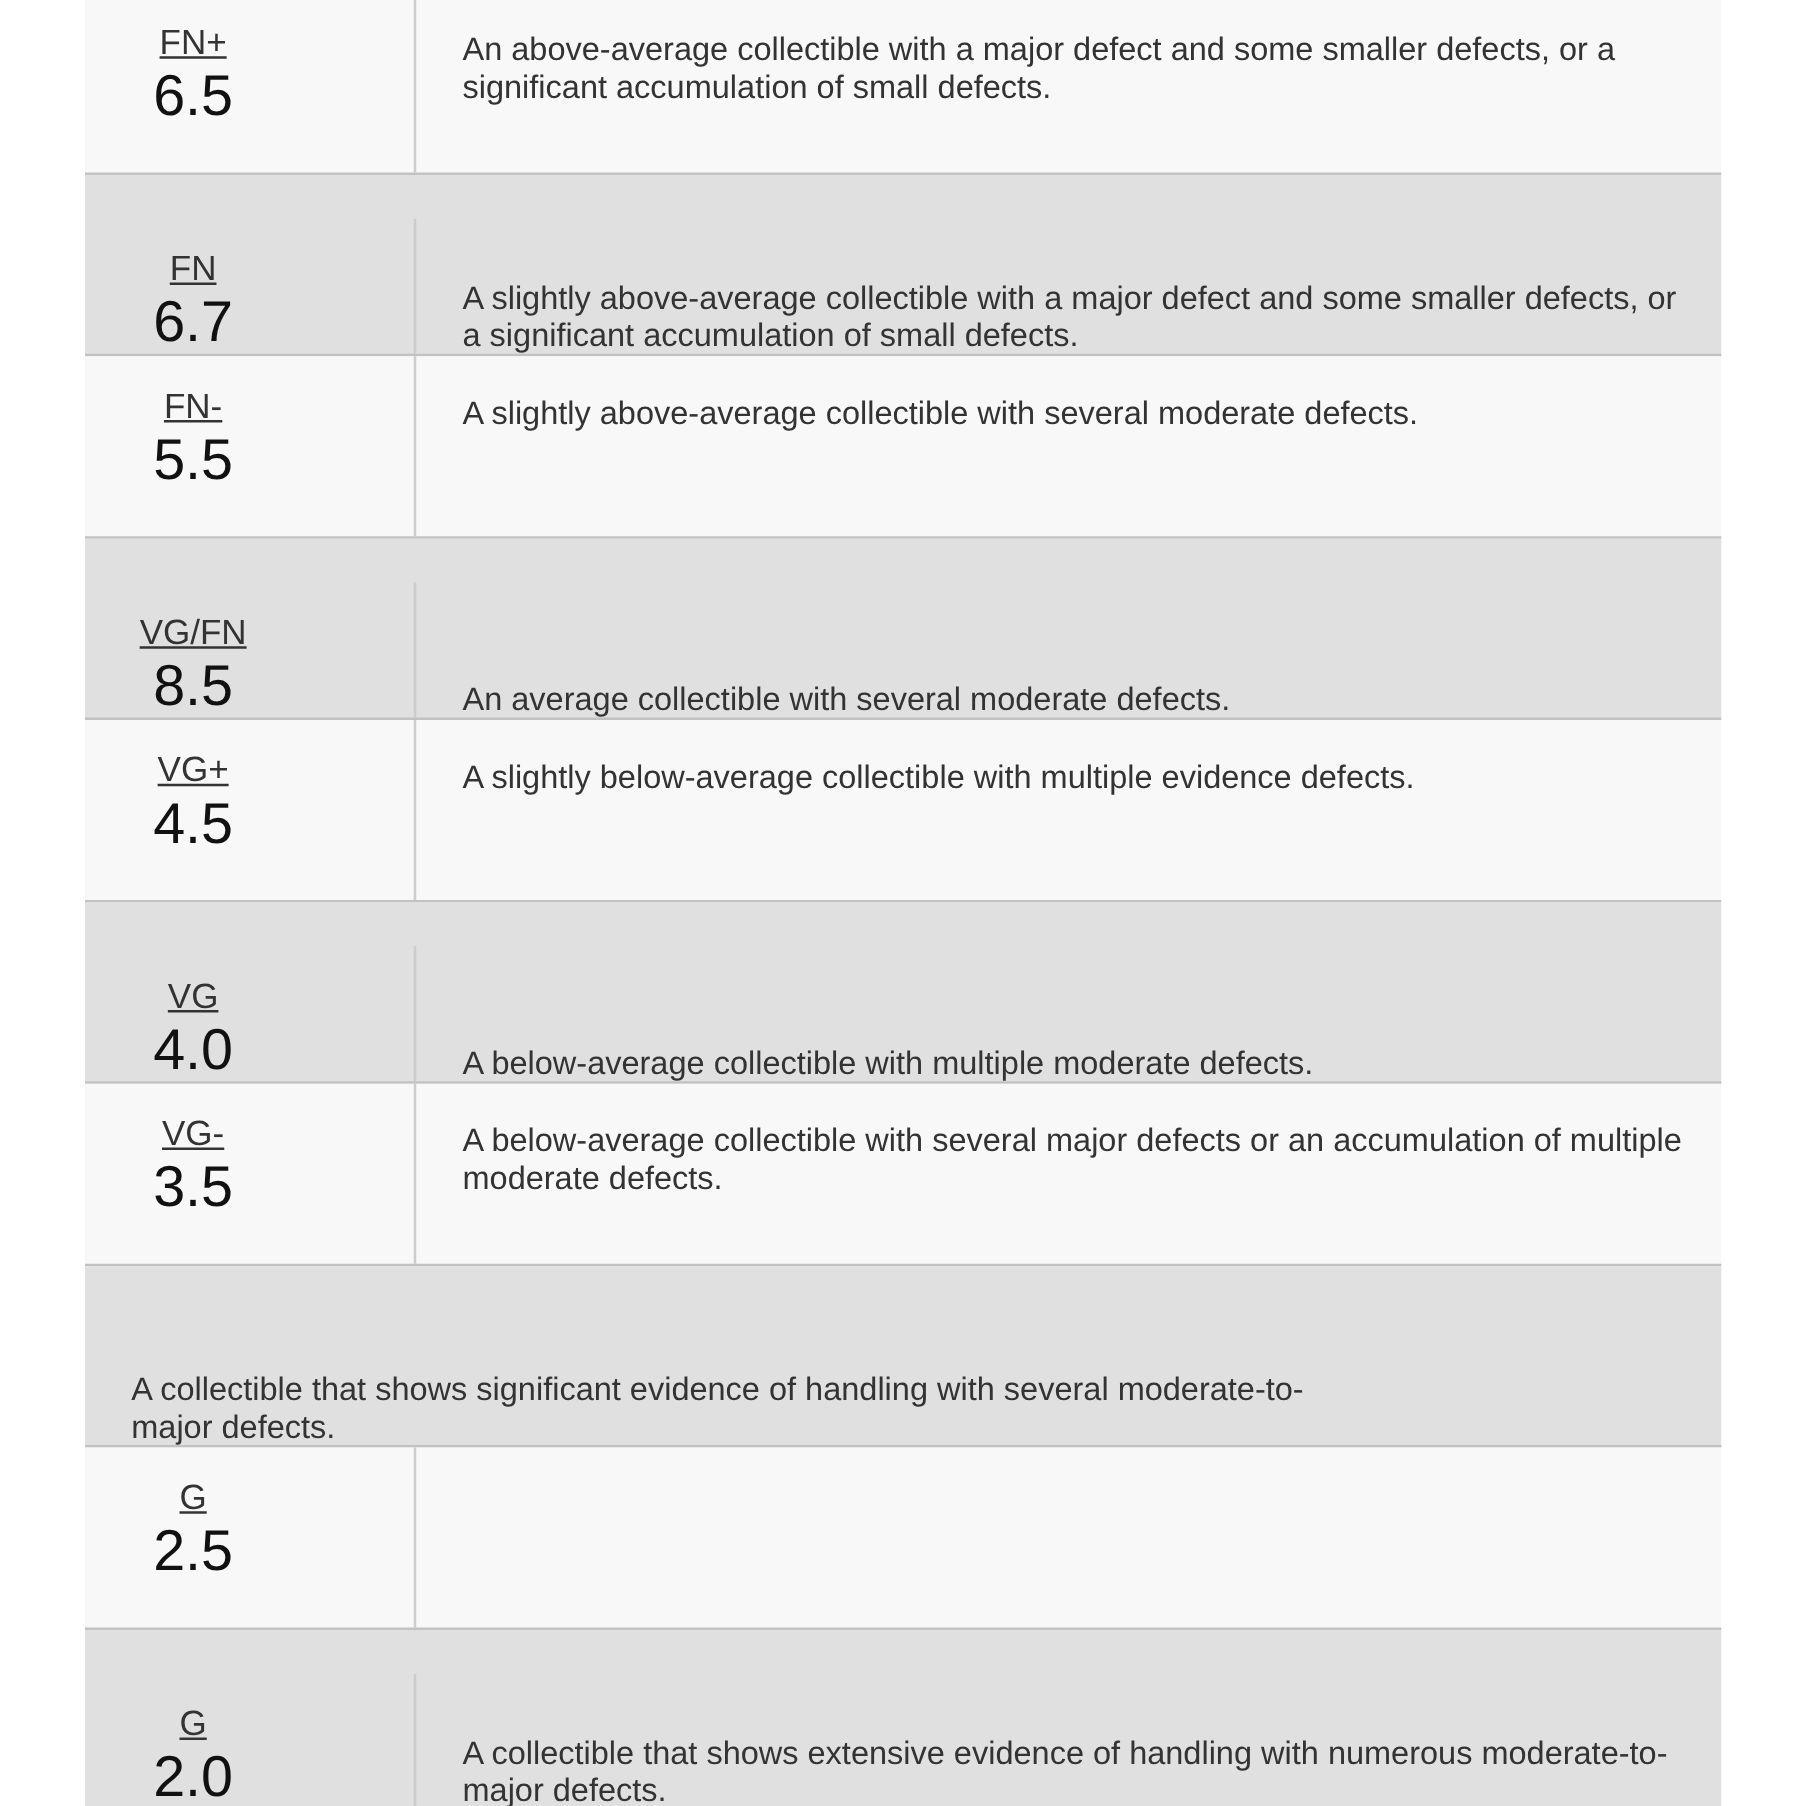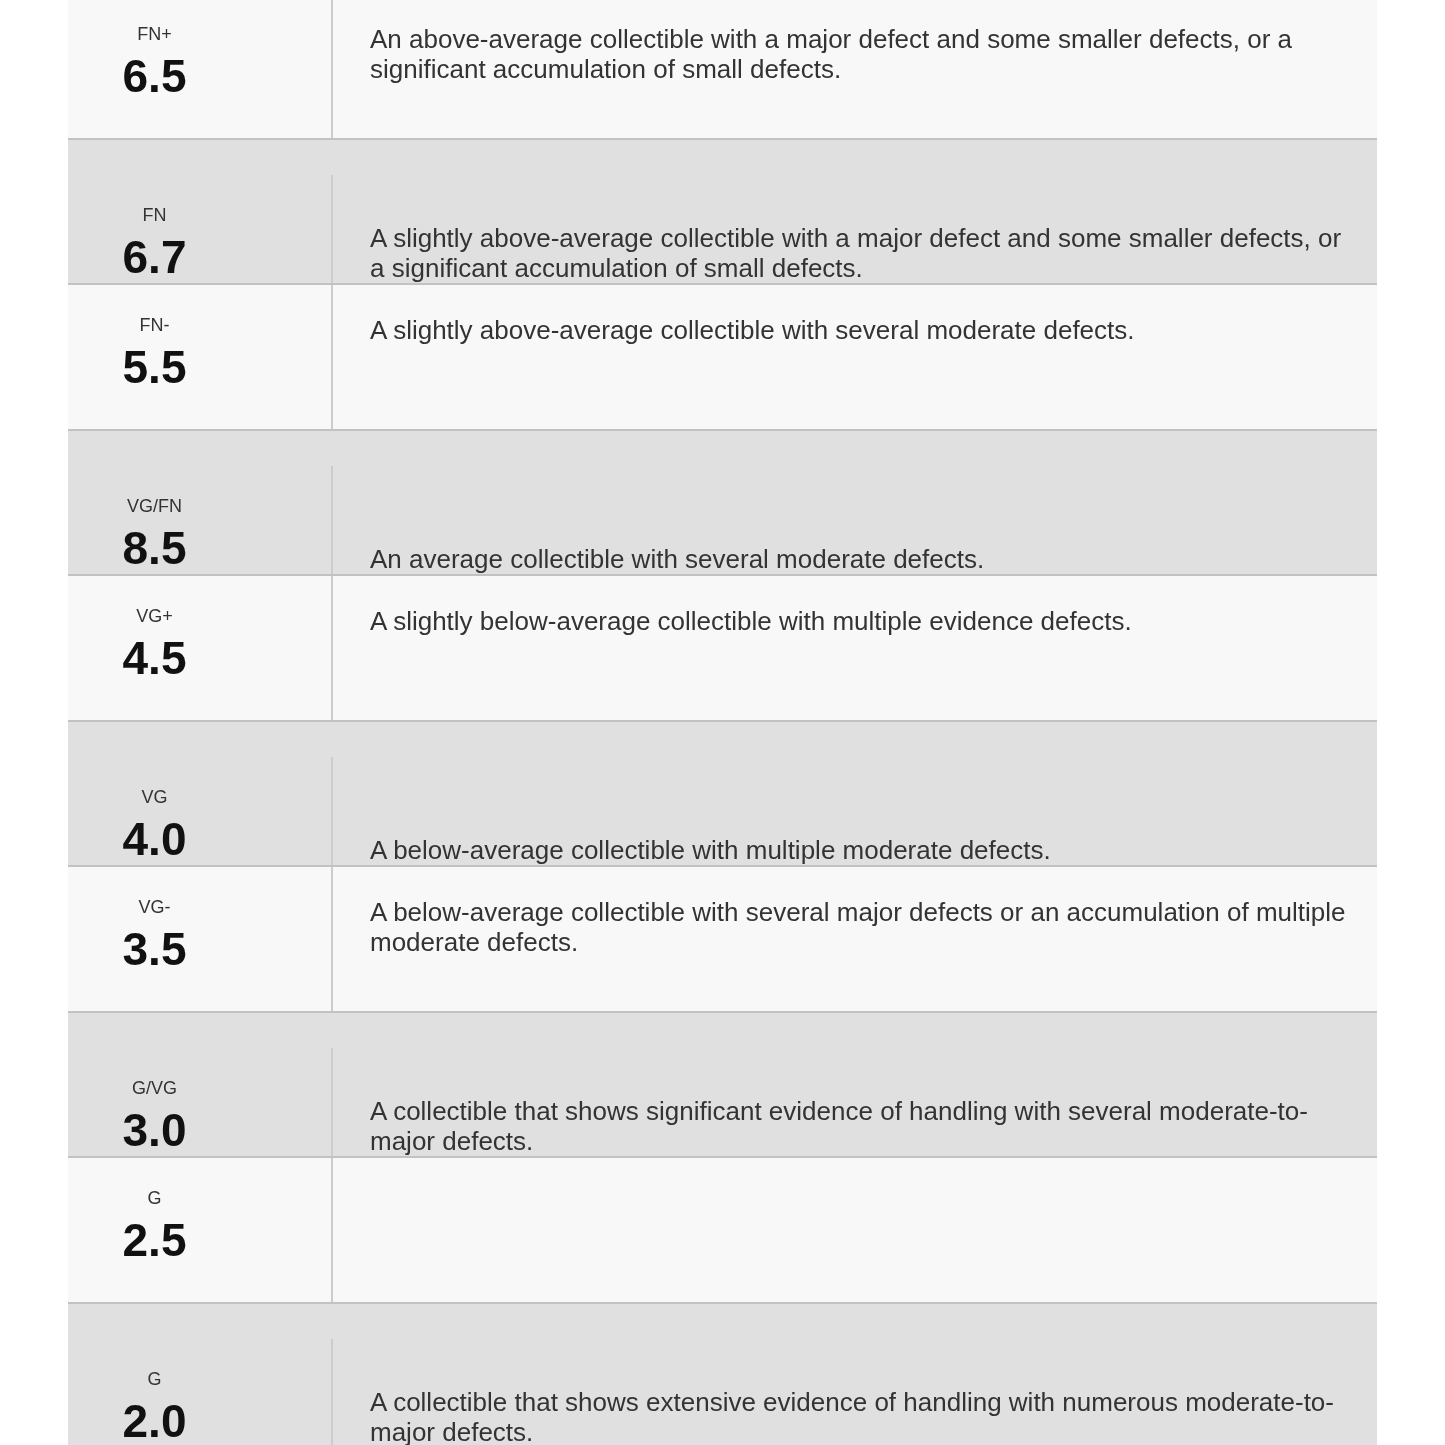--- a/index.html
+++ b/index.html
@@ -35,28 +35,29 @@
     width:265px;
     flex:0 0 265px;
     border-right:2px solid var(--divider);
     display:flex;
     flex-direction:column;
     align-items:center;
     padding-top:26px;
     padding-right:90px;
   }
   .grade-abbr{
-    font-size:18px;
+    font-size:28px;
     line-height:28px;
     color:var(--text);
+    text-decoration:underline;
   }
   .grade-score{
     font-size:46px;
     line-height:52px;
-    font-weight:bold;
+    font-weight:normal;
     color:var(--score);
     margin-top:2px;
   }
   .desc-cell{
     flex:1 1 auto;
     padding:30px 10px 0 37px;
   }
   .desc-text{
     font-size:26px;
     line-height:30px;
@@ -133,24 +134,20 @@
     <div class="grade-cell">
       <div class="grade-abbr">VG-</div>
       <div class="grade-score">3.5</div>
     </div>
     <div class="desc-cell">
       <p class="desc-text">A below-average collectible with several major defects or an accumulation of multiple moderate defects.</p>
     </div>
   </div>
 
   <div class="grade-row dark">
-    <div class="grade-cell">
-      <div class="grade-abbr">G/VG</div>
-      <div class="grade-score">3.0</div>
-    </div>
     <div class="desc-cell">
       <p class="desc-text">A collectible that shows significant evidence of handling with several moderate-to-major defects.</p>
     </div>
   </div>
 
   <div class="grade-row light">
     <div class="grade-cell">
       <div class="grade-abbr">G</div>
       <div class="grade-score">2.5</div>
     </div>

